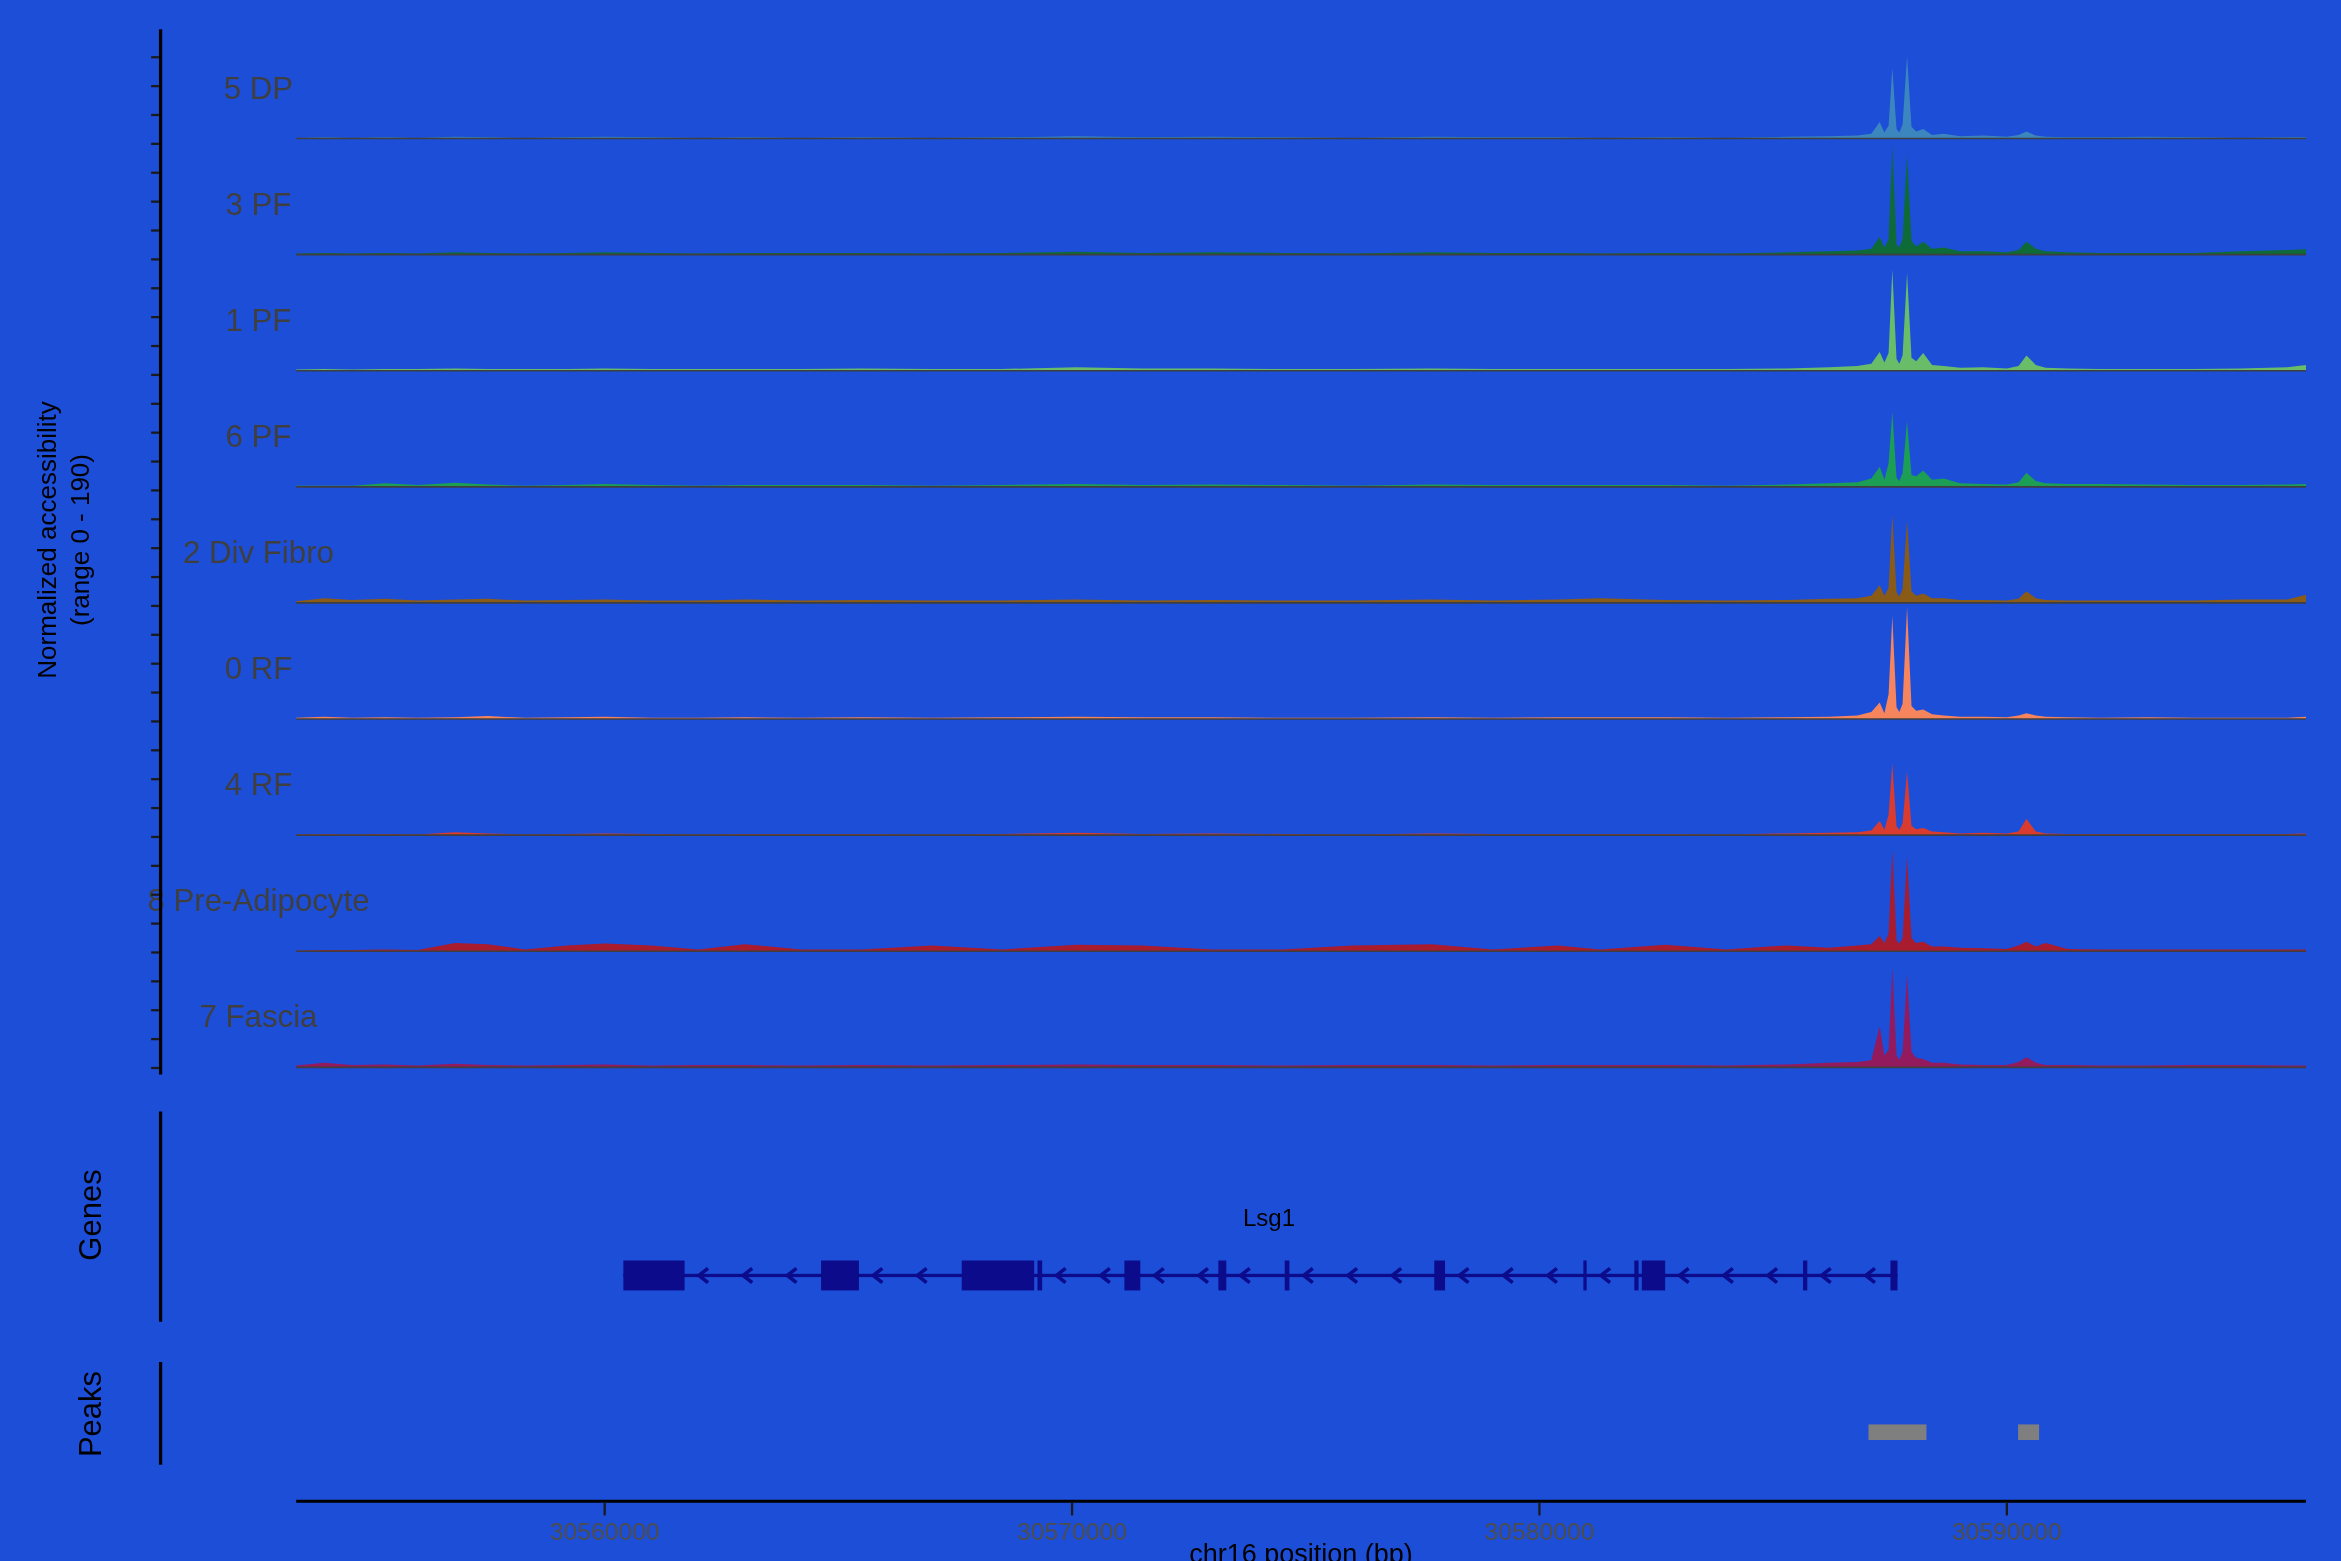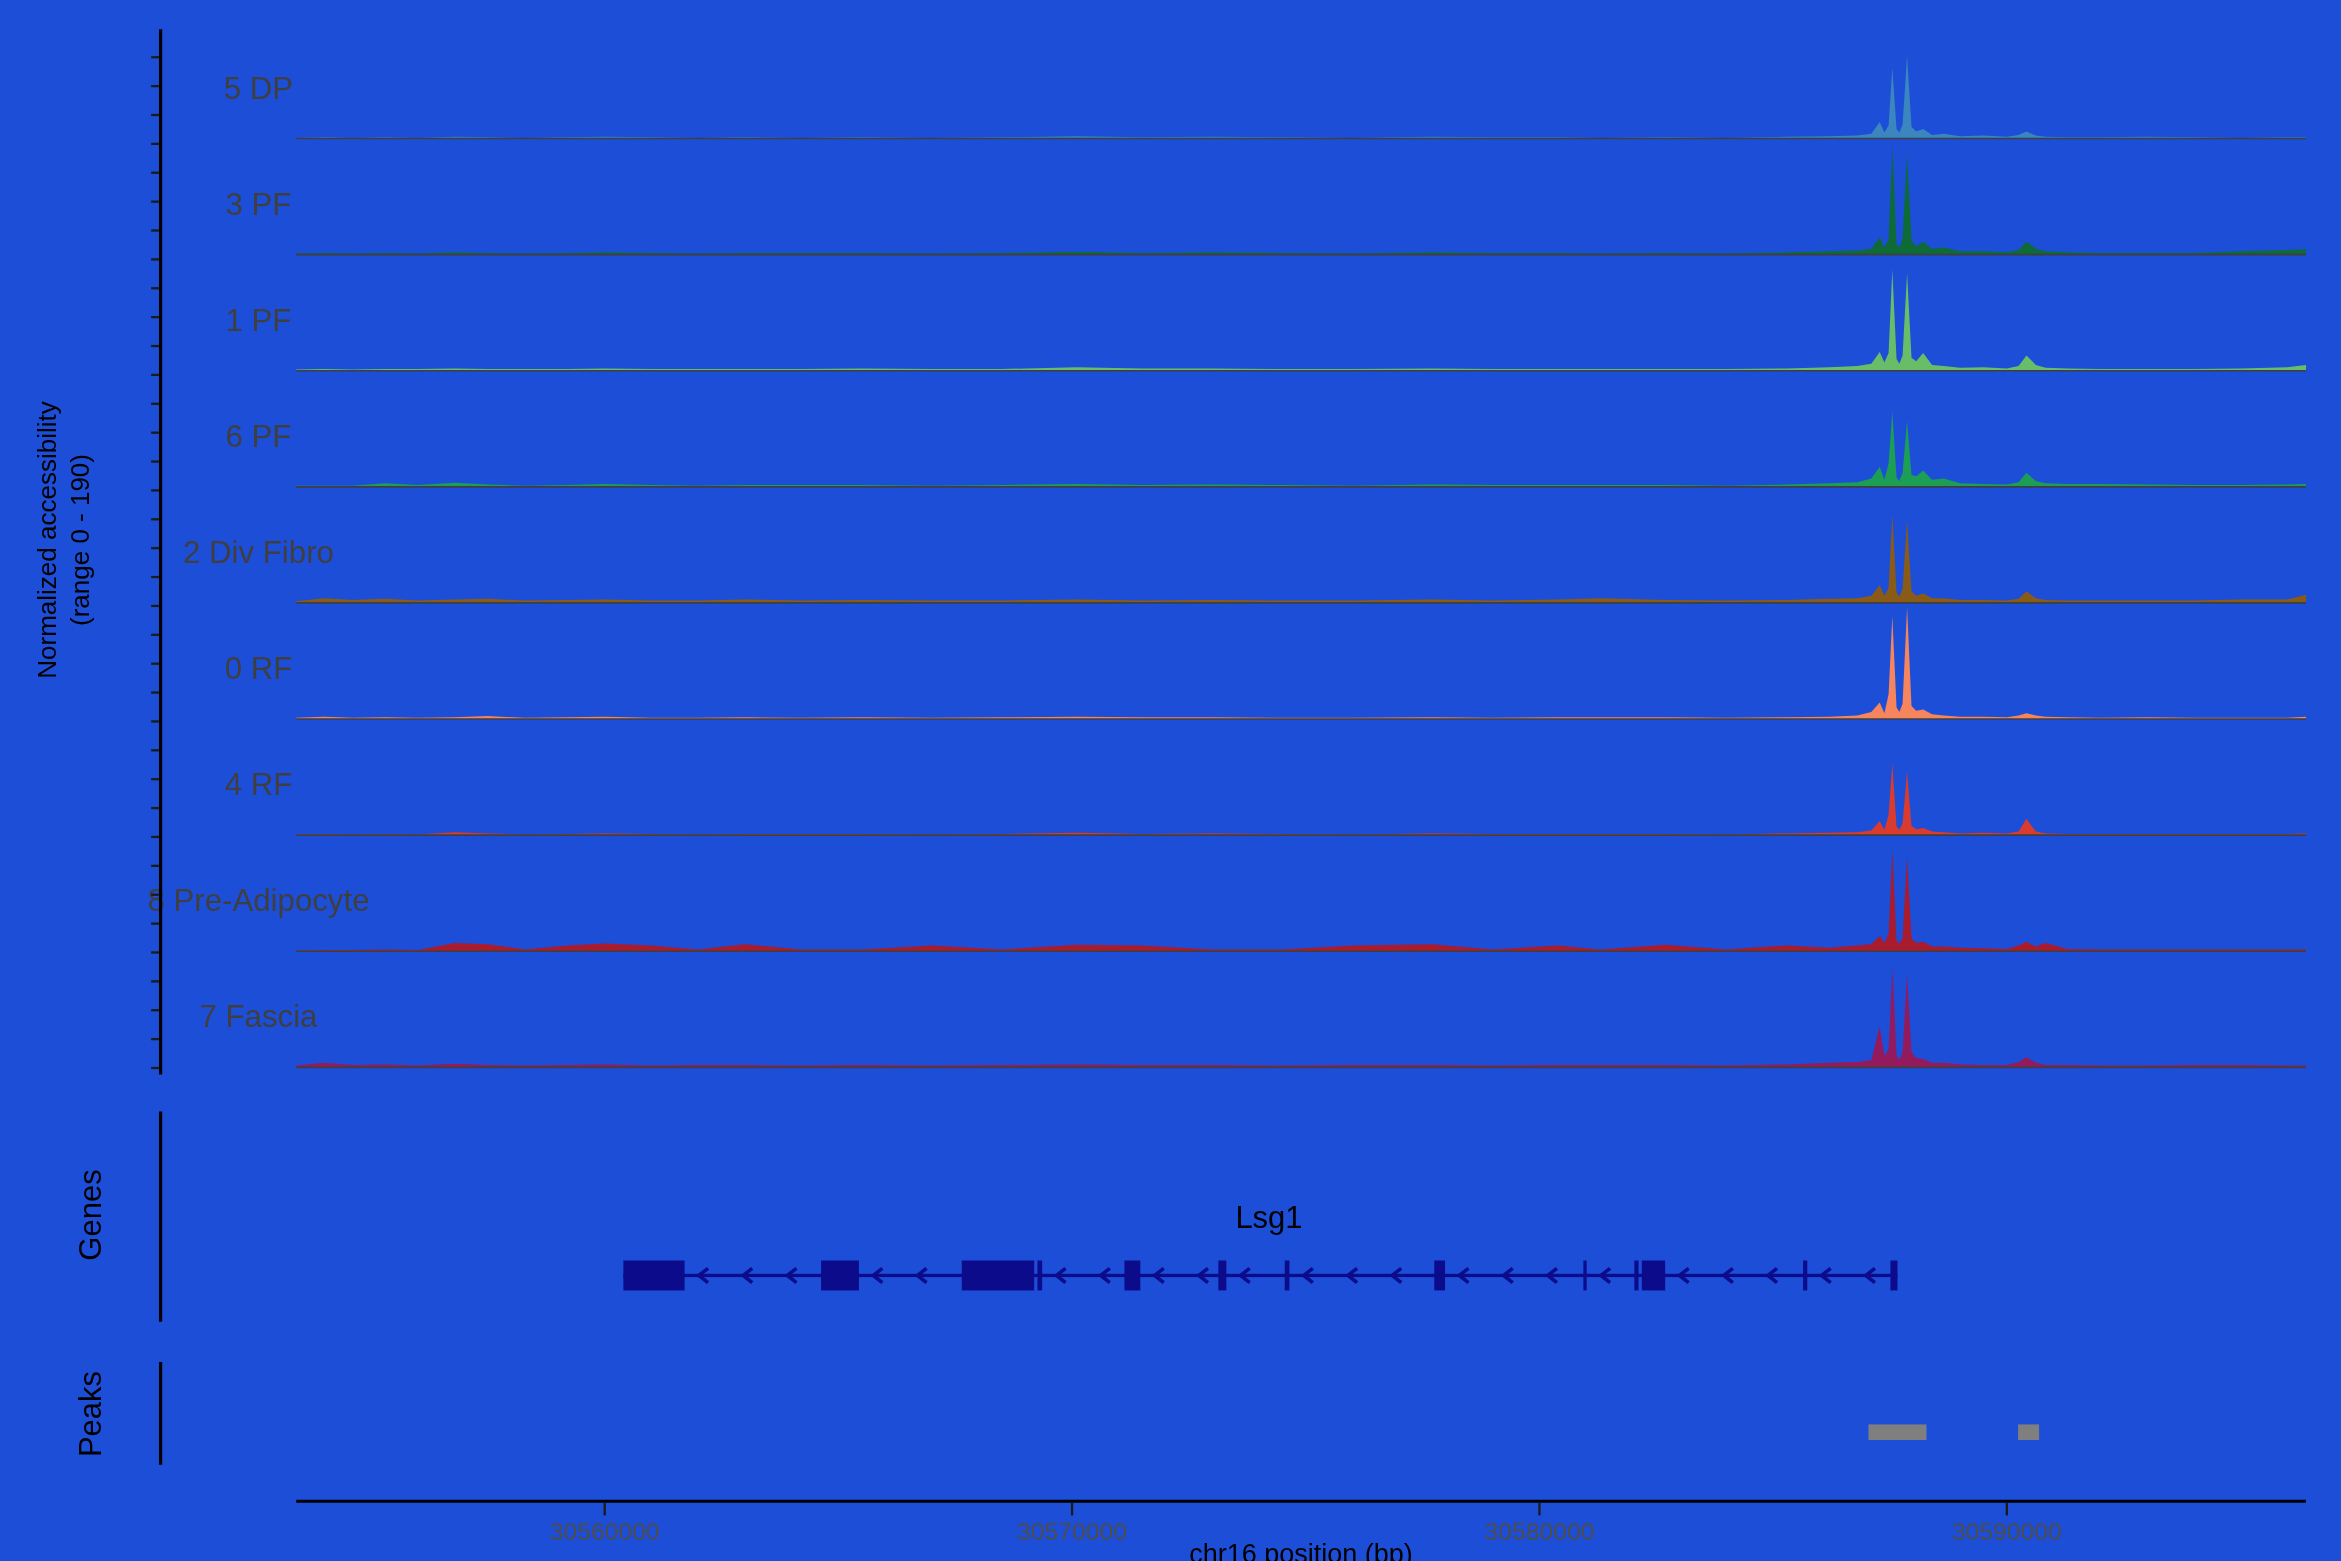--- a/index.html
+++ b/index.html
@@ -28,21 +28,21 @@
   .xlab{
     position:absolute;
     left:1301px;top:1554px;
     transform:translate(-50%,-50%);
     font-size:27px;color:#000;white-space:nowrap;
   }
   .gene-name{
     position:absolute;
     left:1269px;top:1218px;
     transform:translate(-50%,-50%);
-    font-size:31px;color:#000;white-space:nowrap;
+    font-size:24px;color:#000;white-space:nowrap;
   }
 </style>
 </head>
 <body>
 
 <div class="canvas">
 
   <svg id="plot" width="2342" height="1561" viewBox="0 0 3600 2400">
       <polygon points="455,213 455.0,212.1 498.1,211.2 541.2,212.1 591.5,211.2 641.8,212.1 699.3,210.3 749.6,211.2 807.1,212.1 871.8,211.2 929.3,210.3 1001.1,211.2 1073.0,212.1 1144.9,211.2 1231.1,212.1 1324.5,211.2 1432.3,212.1 1540.1,211.2 1655.1,209.4 1755.7,211.2 1863.5,210.3 1971.3,211.2 2079.0,212.1 2201.2,210.3 2294.6,211.2 2395.2,211.2 2459.9,212.1 2560.5,211.2 2653.9,212.1 2747.3,210.3 2812.0,209.4 2855.1,208.5 2876.7,205.8 2889.6,187.7 2896.8,203.9 2903.3,193.1 2909.0,104.4 2915.5,198.5 2919.8,203.9 2924.8,191.3 2931.7,86.3 2938.5,194.9 2945.7,202.1 2956.5,198.5 2970.1,207.6 2988.1,205.8 3013.2,209.4 3049.2,208.5 3085.1,210.3 3103.1,207.6 3115.3,202.1 3129.6,208.5 3144.7,210.3 3178.5,211.2 3228.8,211.2 3300.7,210.3 3372.5,211.2 3444.4,212.1 3516.3,211.2 3545.0,211.2 3545,213" fill="#3C86BF" stroke="none"></polygon>
       <line x1="455" y1="213" x2="3545" y2="213" stroke="#3f3f3f" stroke-width="2.5"></line>

